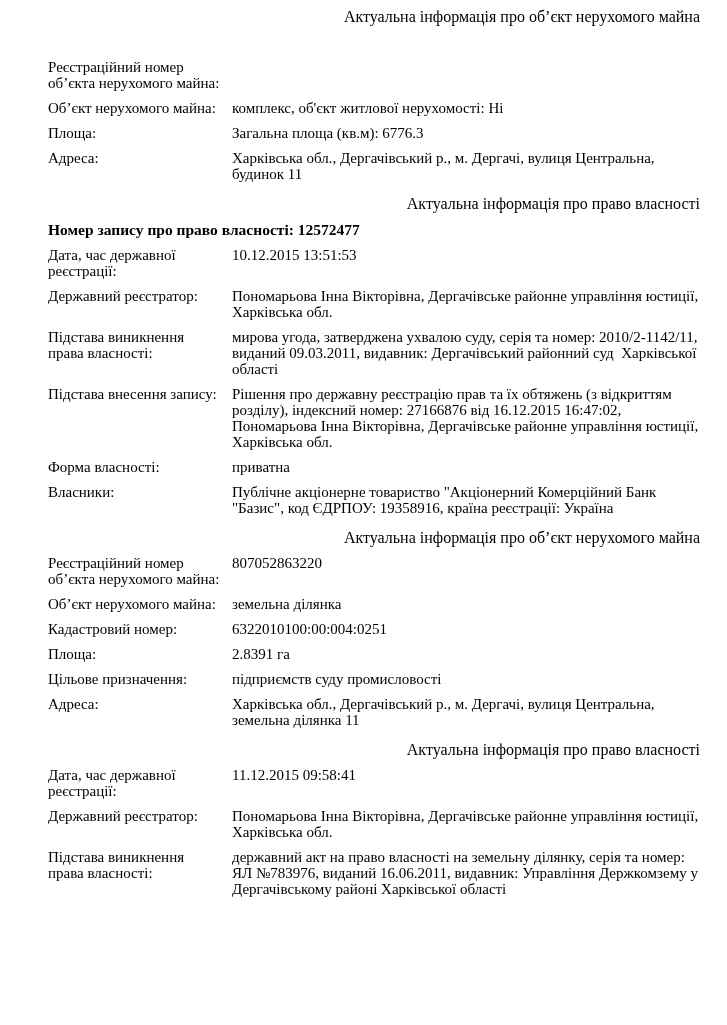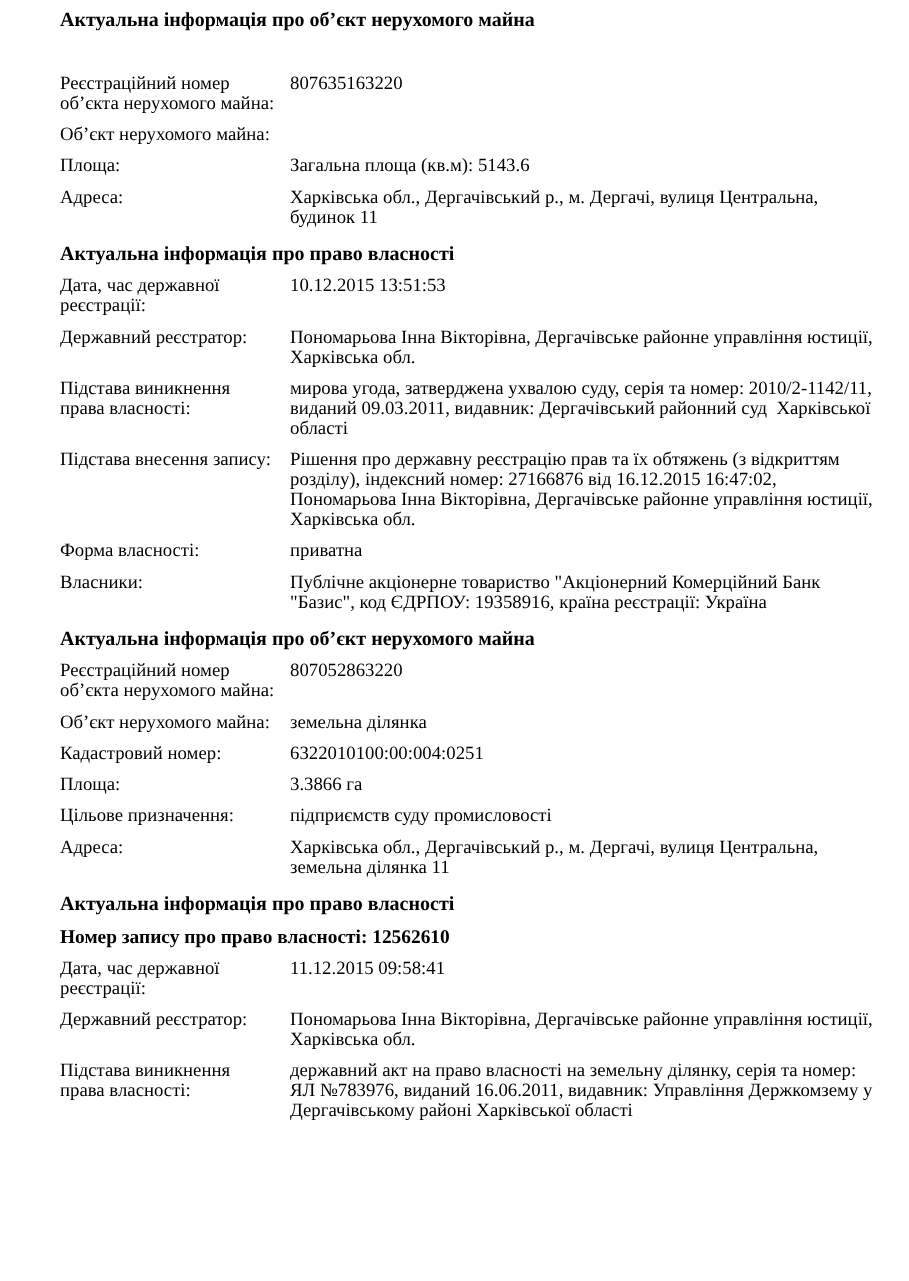--- a/index.html
+++ b/index.html
@@ -16,22 +16,22 @@
     line-height: 16px;
   }
   .page {
     width: 727px;
     height: 1025px;
     padding: 8px 27px 10px 48px;
   }
   .section-title {
     font-size: 16px;
     line-height: 18px;
-    font-weight: bold;
-    text-align: left;
+    font-weight: normal;
+    text-align: right;
     margin: 0 0 8px 0;
   }
   .section--first > .section-title {
     margin-bottom: 33px;
   }
   .section + .section {
     margin-top: 13px;
   }
   .record-line {
     font-weight: bold;
@@ -53,37 +53,38 @@
 </style>
 </head>
 <body>
 
 <div class="page">
 
   <div class="section section--first">
     <div class="section-title">Актуальна інформація про об’єкт нерухомого майна</div>
     <div class="field-row">
       <div class="field-label">Реєстраційний номер об’єкта нерухомого майна:</div>
-      <div class="field-value">807635163220</div>
     </div>
     <div class="field-row">
       <div class="field-label">Об’єкт нерухомого майна:</div>
+      <div class="field-value">комплекс, об'єкт житлової нерухомості: Ні</div>
     </div>
     <div class="field-row">
       <div class="field-label">Площа:</div>
-      <div class="field-value">Загальна площа (кв.м): 5143.6</div>
+      <div class="field-value">Загальна площа (кв.м): 6776.3</div>
     </div>
     <div class="field-row">
       <div class="field-label">Адреса:</div>
       <div class="field-value">Харківська обл., Дергачівський р., м. Дергачі, вулиця Центральна, будинок 11</div>
     </div>
   </div>
 
   <div class="section">
     <div class="section-title">Актуальна інформація про право власності</div>
+    <div class="record-line">Номер запису про право власності: 12572477</div>
     <div class="field-row">
       <div class="field-label">Дата, час державної реєстрації:</div>
       <div class="field-value">10.12.2015 13:51:53</div>
     </div>
     <div class="field-row">
       <div class="field-label">Державний реєстратор:</div>
       <div class="field-value">Пономарьова Інна Вікторівна, Дергачівське районне управління юстиції, Харківська обл.</div>
     </div>
     <div class="field-row">
       <div class="field-label">Підстава виникнення права власності:</div>
@@ -112,35 +113,34 @@
     <div class="field-row">
       <div class="field-label">Об’єкт нерухомого майна:</div>
       <div class="field-value">земельна ділянка</div>
     </div>
     <div class="field-row">
       <div class="field-label">Кадастровий номер:</div>
       <div class="field-value">6322010100:00:004:0251</div>
     </div>
     <div class="field-row">
       <div class="field-label">Площа:</div>
-      <div class="field-value">3.3866 га</div>
+      <div class="field-value">2.8391 га</div>
     </div>
     <div class="field-row">
       <div class="field-label">Цільове призначення:</div>
       <div class="field-value">підприємств суду промисловості</div>
     </div>
     <div class="field-row">
       <div class="field-label">Адреса:</div>
       <div class="field-value">Харківська обл., Дергачівський р., м. Дергачі, вулиця Центральна, земельна ділянка 11</div>
     </div>
   </div>
 
   <div class="section">
     <div class="section-title">Актуальна інформація про право власності</div>
-    <div class="record-line">Номер запису про право власності: 12562610</div>
     <div class="field-row">
       <div class="field-label">Дата, час державної реєстрації:</div>
       <div class="field-value">11.12.2015 09:58:41</div>
     </div>
     <div class="field-row">
       <div class="field-label">Державний реєстратор:</div>
       <div class="field-value">Пономарьова Інна Вікторівна, Дергачівське районне управління юстиції, Харківська обл.</div>
     </div>
     <div class="field-row">
       <div class="field-label">Підстава виникнення права власності:</div>

